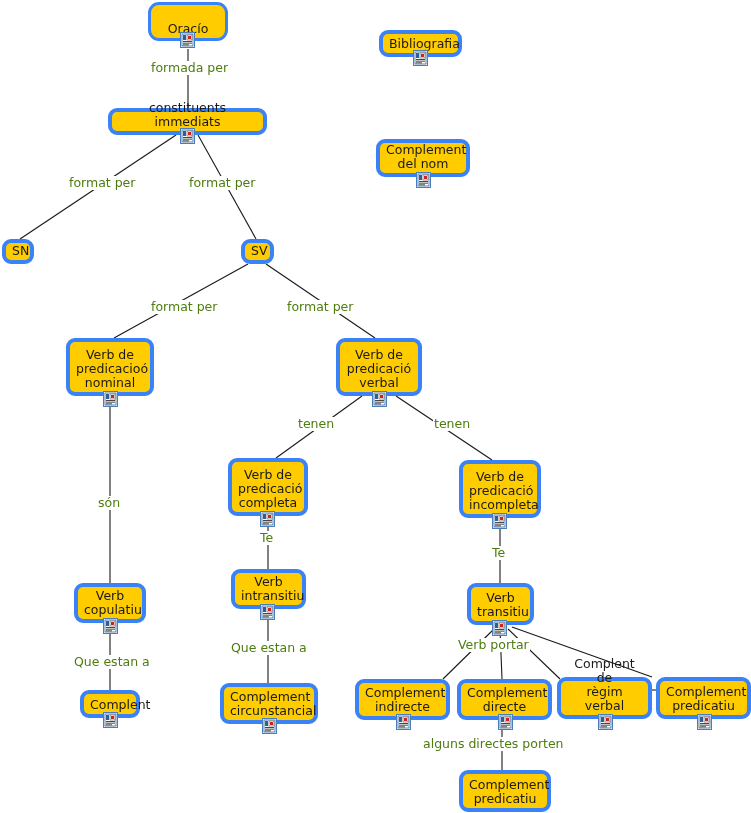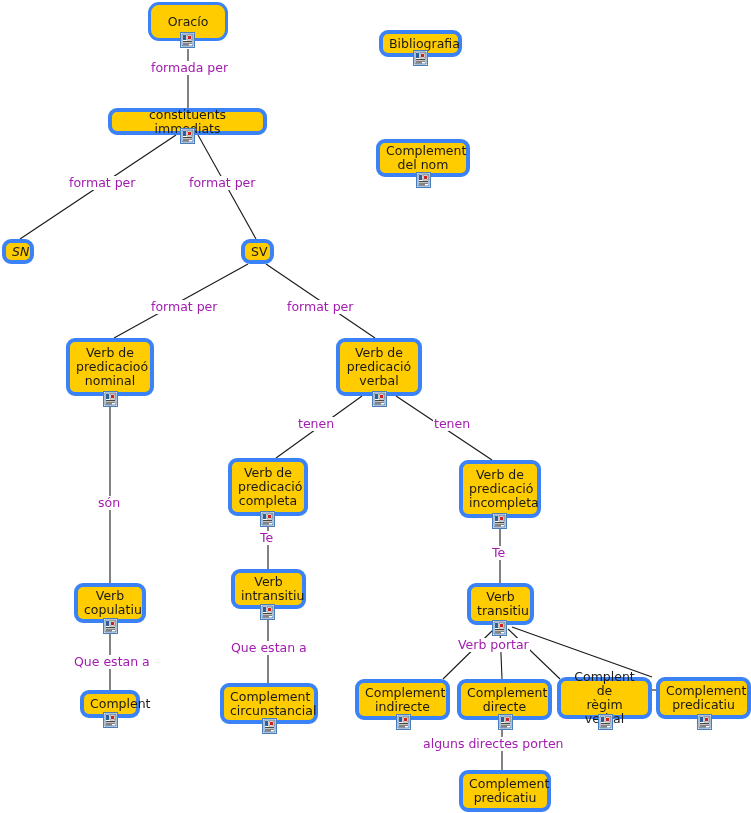--- a/index.html
+++ b/index.html
@@ -29,21 +29,21 @@
     position: absolute;
     box-sizing: border-box;
     background: #FFCC00;
     border: 4px solid #3b82f6;
     border-radius: 9px;
     color: #1a1a1a;
     font-size: 12.5px;
     line-height: 14px;
     text-align: center;
     display: flex;
-    align-items: center;
+    align-items: flex-end;
     justify-content: center;
     padding: 2px 6px;
     white-space: pre-line;
     z-index: 5;
     box-shadow: 0 0 0 0 rgba(0,0,0,0);
   }
   .node.root {
     border-width: 3px;
     border-radius: 11px;
   }
@@ -55,21 +55,21 @@
   .doc-icon {
     position: absolute;
     width: 15px;
     height: 16px;
     z-index: 9;
   }
   .edge-label {
     position: absolute;
     font-size: 12.5px;
     line-height: 14px;
-    color: #a21caf;
+    color: #4d7c0f;
     background: #ffffff;
     white-space: nowrap;
     z-index: 7;
     padding: 0 1px;
   }
 </style>
 </head>
 <body>
 
 <div id="canvas">
@@ -94,21 +94,21 @@
       <line x1="652" y1="690" x2="658" y2="690" stroke="#1a1a1a" stroke-width="1.1"></line>
       <line x1="502" y1="723" x2="502" y2="770" stroke="#1a1a1a" stroke-width="1.1"></line>
     </svg>
 
   <div id="nodes-host">
       <div class="node root" style="left: 148px; top: 2px; width: 80px; height: 39px;"><span class="node-label">Oracío</span></div>
       <div class="node" style="left: 379px; top: 30px; width: 83px; height: 27px;"><span class="node-label">Bibliografia</span></div>
       <div class="node" style="left: 108px; top: 108px; width: 159px; height: 27px;"><span class="node-label">constituents immediats</span></div>
       <div class="node" style="left: 376px; top: 139px; width: 94px; height: 38px;"><span class="node-label">Complement
 del nom</span></div>
-      <div class="node" style="left: 2px; top: 239px; width: 32px; height: 25px; font-style: italic;"><span class="node-label">SN</span></div>
+      <div class="node" style="left: 2px; top: 239px; width: 32px; height: 25px;"><span class="node-label">SN</span></div>
       <div class="node" style="left: 241px; top: 239px; width: 33px; height: 25px;"><span class="node-label">SV</span></div>
       <div class="node" style="left: 66px; top: 338px; width: 88px; height: 58px;"><span class="node-label">Verb de
 predicacioó
 nominal</span></div>
       <div class="node" style="left: 336px; top: 338px; width: 86px; height: 58px;"><span class="node-label">Verb de
 predicació
 verbal</span></div>
       <div class="node" style="left: 228px; top: 458px; width: 80px; height: 58px;"><span class="node-label">Verb de
 predicació
 completa</span></div>

